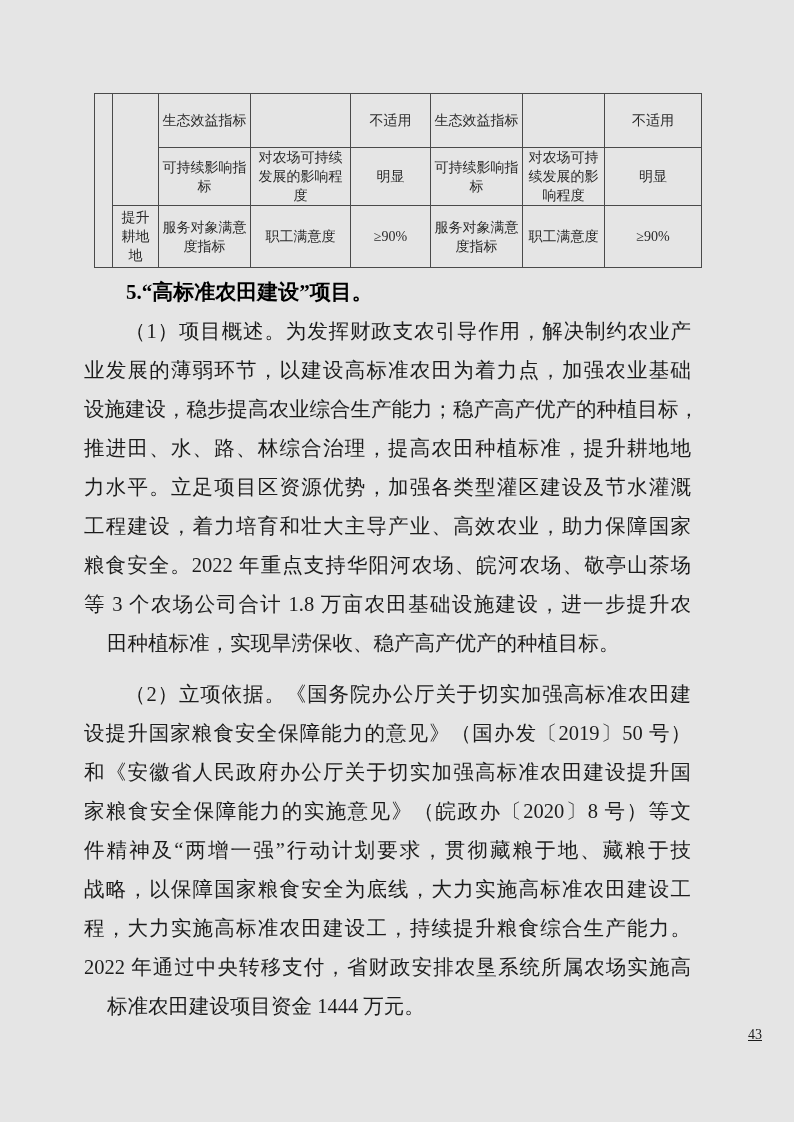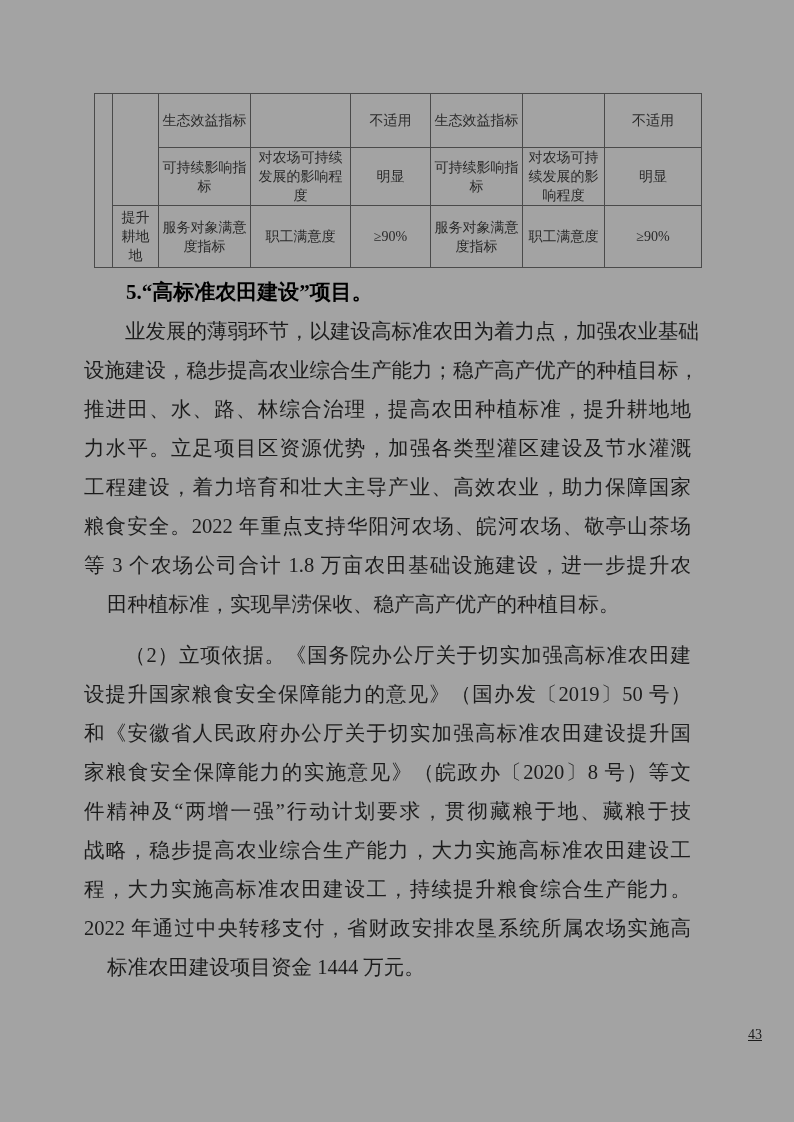--- a/index.html
+++ b/index.html
@@ -4,21 +4,21 @@
 <style>
   html, body {
     margin: 0;
     padding: 0;
     background: #ffffff;
   }
   .page {
     position: relative;
     width: 794px;
     height: 1122px;
-    background: #a3a3a3;
+    background: #e5e5e5;
     color: #1f1f1f;
     font-family: "Liberation Serif", "DejaVu Serif", serif;
     overflow: hidden;
   }
 
   
   table.metrics {
     position: absolute;
     left: 94px;
     top: 93px;
@@ -123,36 +123,37 @@
         <td class="c-center">服务对象满意度指标</td>
         <td class="c-left">职工满意度</td>
         <td class="c-center">≥90%</td>
       </tr>
     </tbody>
   </table>
 
   <div class="body-text">
     <h3 class="heading">5.“高标准农田建设”项目。</h3>
     <div class="para">
+        <div class="line">（1）项目概述。为发挥财政支农引导作用，解决制约农业产</div>
         <div class="line">业发展的薄弱环节，以建设高标准农田为着力点，加强农业基础</div>
         <div class="line">设施建设，稳步提高农业综合生产能力；稳产高产优产的种植目标，</div>
         <div class="line">推进田、水、路、林综合治理，提高农田种植标准，提升耕地地</div>
         <div class="line">力水平。立足项目区资源优势，加强各类型灌区建设及节水灌溉</div>
         <div class="line">工程建设，着力培育和壮大主导产业、高效农业，助力保障国家</div>
         <div class="line">粮食安全。2022 年重点支持华阳河农场、皖河农场、敬亭山茶场</div>
         <div class="line">等 3 个农场公司合计 1.8 万亩农田基础设施建设，进一步提升农</div>
         <div class="line">田种植标准，实现旱涝保收、稳产高产优产的种植目标。</div>
       </div>
     <div class="para">
         <div class="line">（2）立项依据。《国务院办公厅关于切实加强高标准农田建</div>
         <div class="line">设提升国家粮食安全保障能力的意见》（国办发〔2019〕50 号）</div>
         <div class="line">和《安徽省人民政府办公厅关于切实加强高标准农田建设提升国</div>
         <div class="line">家粮食安全保障能力的实施意见》（皖政办〔2020〕8 号）等文</div>
         <div class="line">件精神及“两增一强”行动计划要求，贯彻藏粮于地、藏粮于技</div>
-        <div class="line">战略，稳步提高农业综合生产能力，大力实施高标准农田建设工</div>
+        <div class="line">战略，以保障国家粮食安全为底线，大力实施高标准农田建设工</div>
         <div class="line">程，大力实施高标准农田建设工，持续提升粮食综合生产能力。</div>
         <div class="line">2022 年通过中央转移支付，省财政安排农垦系统所属农场实施高</div>
         <div class="line">标准农田建设项目资金 1444 万元。</div>
       </div>
   </div>
 
   <div class="page-number">43</div>
 
 </div>
 

